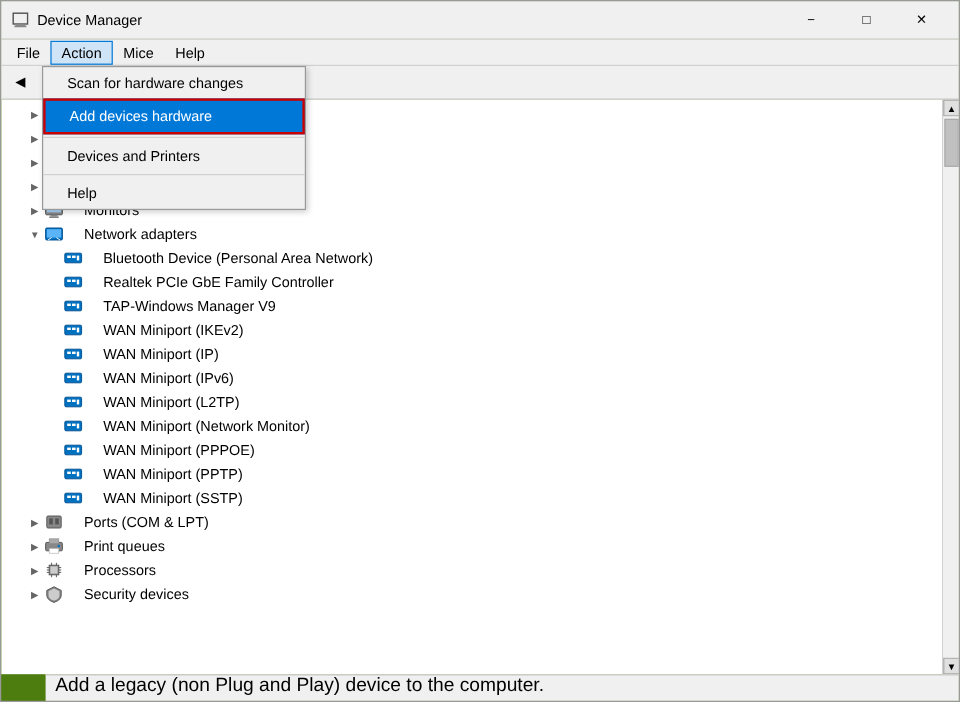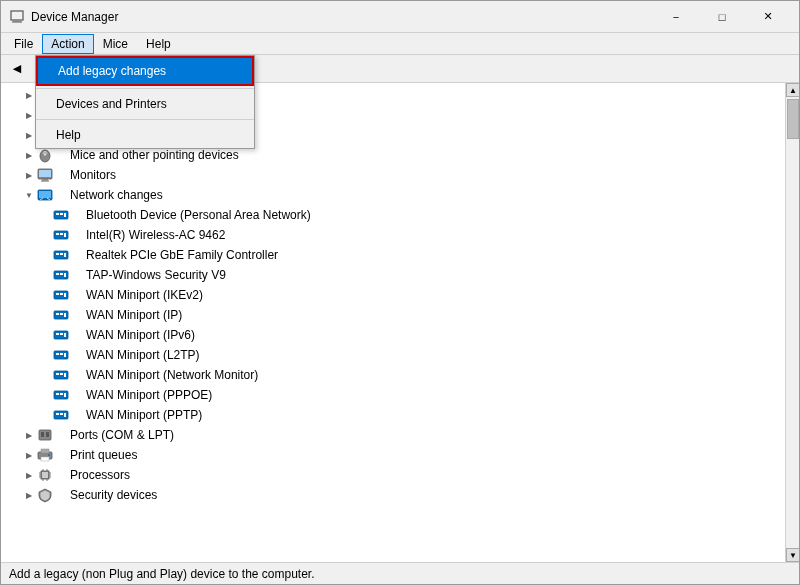--- a/index.html
+++ b/index.html
@@ -204,24 +204,24 @@
     .tree-label {
       font-size: 12px;
       color: #000;
       margin-left: 13px;
     }
     .status-bar {
       height: 22px;
       background: #f0f0f0;
       border-top: 1px solid #d0d0d0;
       display: flex;
-      align-items: center;
       padding: 0 8px;
-      font-size: 12px;
+      font-size: 16px;
       color: #000;
+      margin-left: 37px;
     }
   </style>
 </head>
 <body>
 
 <div class="window">
 
   <div class="title-bar">
     <div class="title-bar-icon">
       <svg width="14" height="14" viewBox="0 0 14 14">
@@ -238,21 +238,22 @@
     </div>
   </div>
 
   <div class="menu-bar">
     <div class="menu-item">File</div>
     <div class="menu-item active">Action</div>
     <div class="menu-item">Mice</div>
     <div class="menu-item">Help</div>
 
     <div class="dropdown-menu">
-      <div class="dropdown-item highlighted">Add legacy changes</div>
+      <div class="dropdown-item">Scan for hardware changes</div>
+      <div class="dropdown-item highlighted">Add devices hardware</div>
       <div class="dropdown-divider"></div>
       <div class="dropdown-item">Devices and Printers</div>
       <div class="dropdown-divider"></div>
       <div class="dropdown-item">Help</div>
     </div>
   </div>
 
   <div class="toolbar">
     <button class="toolbar-btn">◀</button>
     <button class="toolbar-btn">▶</button>
@@ -325,21 +326,21 @@
         <div class="tree-item">
     <span class="expand-arrow" style="margin-left:16px">▼</span>
     <span class="tree-icon">
             <svg width="16" height="16" viewBox="0 0 16 16">
               <rect x="1" y="3" width="14" height="10" rx="1" fill="#0070c0" stroke="#005090" stroke-width="0.8"></rect>
               <rect x="2" y="4" width="12" height="7" fill="#5ab4f7"></rect>
               <line x1="3" y1="13" x2="6" y2="11" stroke="#fff" stroke-width="0.8"></line>
               <line x1="13" y1="13" x2="10" y2="11" stroke="#fff" stroke-width="0.8"></line>
             </svg>
           </span>
-    <span class="tree-label">Network changes</span>
+    <span class="tree-label">Network adapters</span>
   </div>
         <div class="tree-item">
     <span class="expand-arrow" style="margin-left:32px; opacity:0">▶</span>
     <span class="tree-icon">
             <svg width="16" height="16" viewBox="0 0 16 16">
               <rect x="1" y="4" width="14" height="8" rx="1" fill="#0070c0" stroke="#005090" stroke-width="0.8"></rect>
               <rect x="3" y="6" width="3" height="2" fill="#fff"></rect>
               <rect x="7" y="6" width="3" height="2" fill="#fff"></rect>
               <rect x="11" y="6" width="2" height="4" fill="#fff"></rect>
             </svg>
@@ -349,45 +350,33 @@
         <div class="tree-item">
     <span class="expand-arrow" style="margin-left:32px; opacity:0">▶</span>
     <span class="tree-icon">
             <svg width="16" height="16" viewBox="0 0 16 16">
               <rect x="1" y="4" width="14" height="8" rx="1" fill="#0070c0" stroke="#005090" stroke-width="0.8"></rect>
               <rect x="3" y="6" width="3" height="2" fill="#fff"></rect>
               <rect x="7" y="6" width="3" height="2" fill="#fff"></rect>
               <rect x="11" y="6" width="2" height="4" fill="#fff"></rect>
             </svg>
           </span>
-    <span class="tree-label">Intel(R) Wireless-AC 9462</span>
-  </div>
-        <div class="tree-item">
-    <span class="expand-arrow" style="margin-left:32px; opacity:0">▶</span>
-    <span class="tree-icon">
-            <svg width="16" height="16" viewBox="0 0 16 16">
-              <rect x="1" y="4" width="14" height="8" rx="1" fill="#0070c0" stroke="#005090" stroke-width="0.8"></rect>
-              <rect x="3" y="6" width="3" height="2" fill="#fff"></rect>
-              <rect x="7" y="6" width="3" height="2" fill="#fff"></rect>
-              <rect x="11" y="6" width="2" height="4" fill="#fff"></rect>
-            </svg>
-          </span>
     <span class="tree-label">Realtek PCIe GbE Family Controller</span>
   </div>
         <div class="tree-item">
     <span class="expand-arrow" style="margin-left:32px; opacity:0">▶</span>
     <span class="tree-icon">
             <svg width="16" height="16" viewBox="0 0 16 16">
               <rect x="1" y="4" width="14" height="8" rx="1" fill="#0070c0" stroke="#005090" stroke-width="0.8"></rect>
               <rect x="3" y="6" width="3" height="2" fill="#fff"></rect>
               <rect x="7" y="6" width="3" height="2" fill="#fff"></rect>
               <rect x="11" y="6" width="2" height="4" fill="#fff"></rect>
             </svg>
           </span>
-    <span class="tree-label">TAP-Windows Security V9</span>
+    <span class="tree-label">TAP-Windows Manager V9</span>
   </div>
         <div class="tree-item">
     <span class="expand-arrow" style="margin-left:32px; opacity:0">▶</span>
     <span class="tree-icon">
             <svg width="16" height="16" viewBox="0 0 16 16">
               <rect x="1" y="4" width="14" height="8" rx="1" fill="#0070c0" stroke="#005090" stroke-width="0.8"></rect>
               <rect x="3" y="6" width="3" height="2" fill="#fff"></rect>
               <rect x="7" y="6" width="3" height="2" fill="#fff"></rect>
               <rect x="11" y="6" width="2" height="4" fill="#fff"></rect>
             </svg>
@@ -458,20 +447,32 @@
     <span class="expand-arrow" style="margin-left:32px; opacity:0">▶</span>
     <span class="tree-icon">
             <svg width="16" height="16" viewBox="0 0 16 16">
               <rect x="1" y="4" width="14" height="8" rx="1" fill="#0070c0" stroke="#005090" stroke-width="0.8"></rect>
               <rect x="3" y="6" width="3" height="2" fill="#fff"></rect>
               <rect x="7" y="6" width="3" height="2" fill="#fff"></rect>
               <rect x="11" y="6" width="2" height="4" fill="#fff"></rect>
             </svg>
           </span>
     <span class="tree-label">WAN Miniport (PPTP)</span>
+  </div>
+        <div class="tree-item">
+    <span class="expand-arrow" style="margin-left:32px; opacity:0">▶</span>
+    <span class="tree-icon">
+            <svg width="16" height="16" viewBox="0 0 16 16">
+              <rect x="1" y="4" width="14" height="8" rx="1" fill="#0070c0" stroke="#005090" stroke-width="0.8"></rect>
+              <rect x="3" y="6" width="3" height="2" fill="#fff"></rect>
+              <rect x="7" y="6" width="3" height="2" fill="#fff"></rect>
+              <rect x="11" y="6" width="2" height="4" fill="#fff"></rect>
+            </svg>
+          </span>
+    <span class="tree-label">WAN Miniport (SSTP)</span>
   </div>
         <div class="tree-item">
     <span class="expand-arrow" style="margin-left:16px">▶</span>
     <span class="tree-icon">
             <svg width="16" height="16" viewBox="0 0 16 16">
               <rect x="2" y="3" width="12" height="10" rx="1" fill="#888" stroke="#555" stroke-width="0.8"></rect>
               <rect x="4" y="5" width="3" height="5" fill="#555"></rect>
               <rect x="9" y="5" width="3" height="5" fill="#555"></rect>
             </svg>
           </span>

